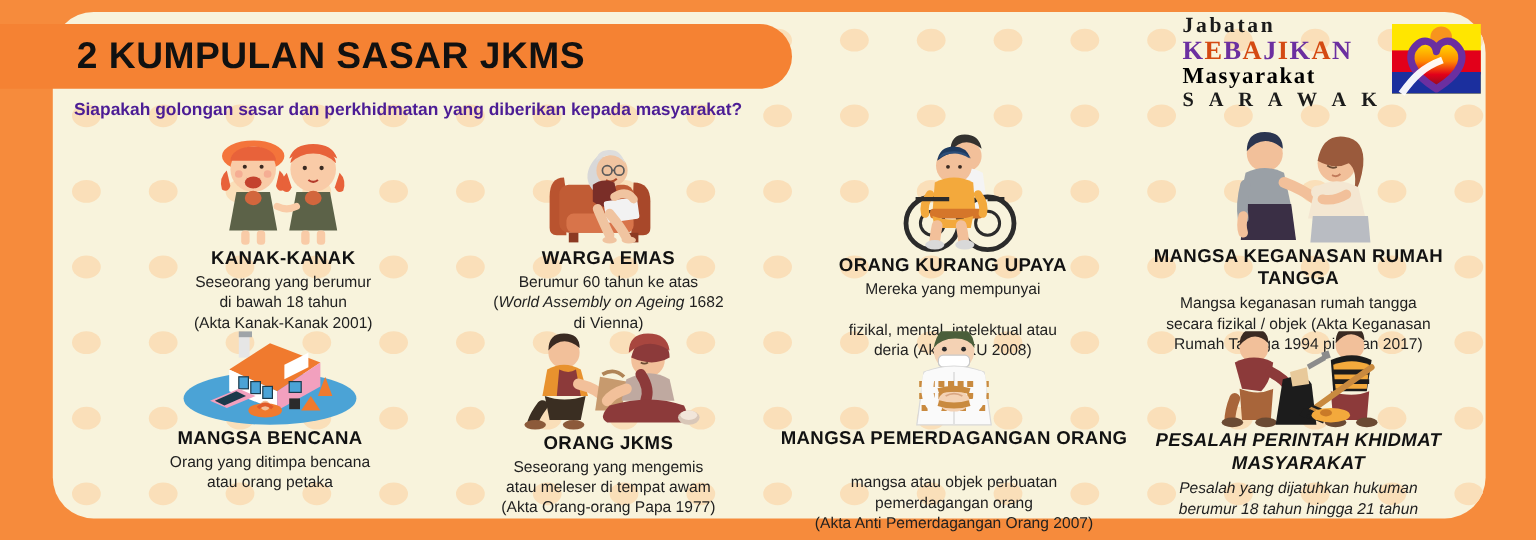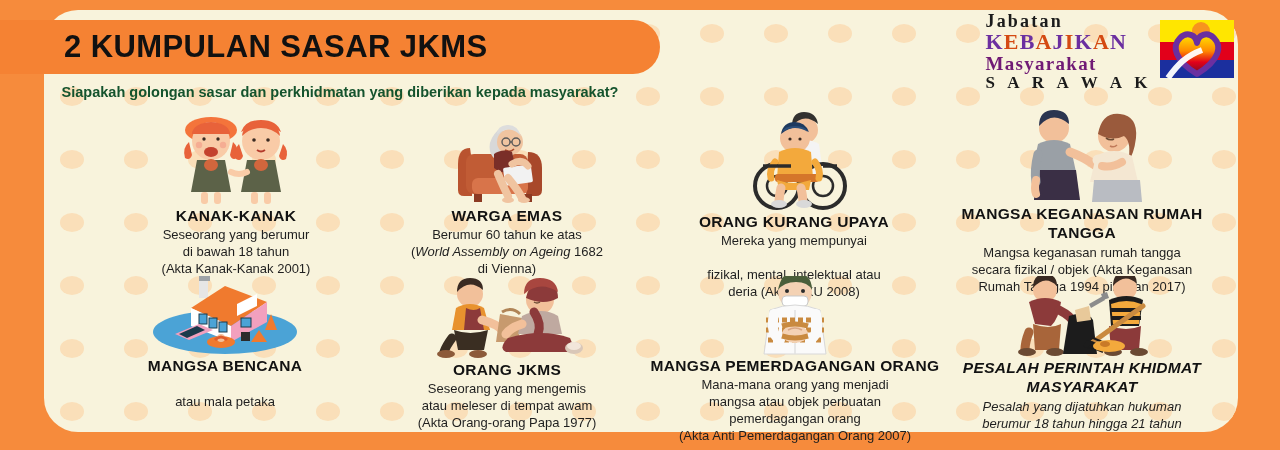--- a/index.html
+++ b/index.html
@@ -37,28 +37,28 @@
     letter-spacing:.4px;white-space:nowrap;
   }
 
   
   .logo{position:absolute;right:42px;top:12px;z-index:7;display:flex;align-items:flex-start;}
   .logo-text{ text-align:left;line-height:1; }
   .logo-text .l1{font-size:18px;font-weight:bold;letter-spacing:2.2px;color:#1b1b1b;font-family:"Liberation Serif",serif;}
   .logo-text .l2{font-size:22px;font-weight:bold;letter-spacing:1.2px;margin-top:1px;font-family:"Liberation Serif",serif;}
   .logo-text .l2 .p{color:#6B2FA0;}
   .logo-text .l2 .o{color:#D44A12;}
-  .logo-text .l3{font-size:19px;font-weight:bold;letter-spacing:1.3px;color:#701a75;margin-top:1px;font-family:"Liberation Serif",serif;}
+  .logo-text .l3{font-size:19px;font-weight:bold;letter-spacing:1.3px;color:#000000;margin-top:1px;font-family:"Liberation Serif",serif;}
   .logo-text .l4{font-size:17px;font-weight:bold;letter-spacing:4.5px;color:#1b1b1b;margin-top:1px;font-family:"Liberation Serif",serif;}
   .logo-mark{width:82px;height:66px;margin-left:4px;margin-top:4px;}
 
   
   .subtitle{
     position:absolute;left:60px;top:82px;width:560px;
-    text-align:center;font-size:14.5px;font-weight:bold;color:#14532d;
+    text-align:center;font-size:14.5px;font-weight:bold;color:#4c1d95;
     line-height:1.45;z-index:5;
   }
 
   
   .grid{position:absolute;left:44px;top:108px;width:1194px;height:330px;z-index:4;}
   .card{position:absolute;text-align:center;}
   .card .art{display:flex;align-items:flex-end;justify-content:center;}
   .card .art svg{display:block;}
   .card h3{
     margin:0;font-size:15.5px;font-weight:bold;color:#121212;
@@ -423,22 +423,22 @@
           <path d="M34 58 l18 -8 l8 4 l-18 8z" fill="#1b3a4b"></path>
           <ellipse cx="76" cy="66" rx="14" ry="6" fill="#F07A2E"></ellipse>
           <circle cx="76" cy="62" r="4" fill="#F2C09A"></circle>
           <path d="M70 64 q6 -6 12 0" stroke="#E05B2B" stroke-width="3" fill="none"></path>
           <path d="M126 38 l6 16 h-12z" fill="#F07A2E"></path>
           <path d="M114 54 l8 12 h-16z" fill="#F07A2E"></path>
         </svg>
       </div>
       <h3>MANGSA BENCANA</h3>
       <p>
-        <br>
-        <span>atau mala petaka</span>
+        <span>Orang yang ditimpa bencana</span><br>
+        <span>atau orang petaka</span>
       </p>
     </div>
 
     <div class="card c6">
       <div class="art">
         <svg width="170" height="84" viewBox="0 0 170 84">
           <circle cx="48" cy="18" r="13" fill="#F2C09A"></circle>
           <path d="M35 16 q12 -14 26 -2 q0 -12 -13 -12 q-13 0 -13 14z" fill="#3A2A22"></path>
           <path d="M34 32 q14 -8 28 0 l6 22 h-38z" fill="#E8922E"></path>
           <path d="M44 32 q8 4 14 0 l4 22 h-20z" fill="#8C3A3A"></path>
@@ -485,21 +485,21 @@
           <path d="M54 38 q-4 20 6 26" stroke="#FAFAFA" stroke-width="10" fill="none" stroke-linecap="round"></path>
           <path d="M96 38 q4 20 -6 26" stroke="#FAFAFA" stroke-width="10" fill="none" stroke-linecap="round"></path>
           <ellipse cx="75" cy="58" rx="13" ry="9" fill="#F4D2B4"></ellipse>
           <path d="M68 54 q7 -4 14 0" stroke="#D9A784" stroke-width="1.6" fill="none"></path>
           <path d="M62 50 q13 -4 26 0" stroke="#C98A3F" stroke-width="5"></path>
           <path d="M62 60 q13 4 26 0" stroke="#C98A3F" stroke-width="5"></path>
         </svg>
       </div>
       <h3>MANGSA PEMERDAGANGAN ORANG</h3>
       <p>
-        <span>Mana-mana orang yang menjadi</span><br>
+        <br>
         <span>mangsa atau objek perbuatan</span><br>
         <span>pemerdagangan orang</span><br>
         <span>(Akta Anti Pemerdagangan Orang 2007)</span>
       </p>
     </div>
 
     <div class="card c8">
       <div class="art">
         <svg width="170" height="82" viewBox="0 0 170 82">
           <circle cx="48" cy="14" r="12" fill="#F2C09A"></circle>

